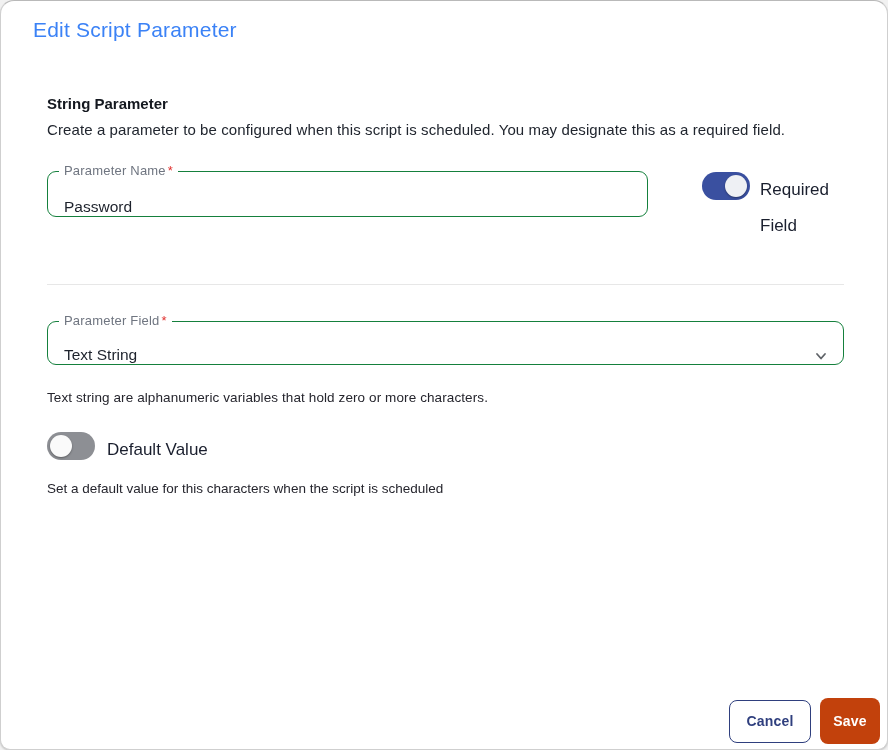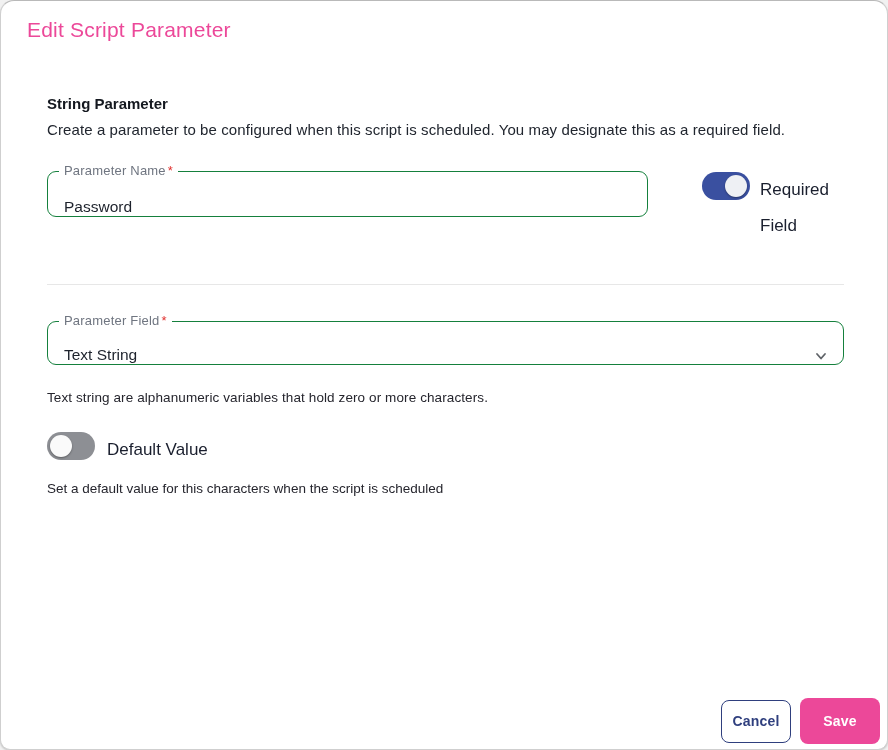--- a/index.html
+++ b/index.html
@@ -12,23 +12,23 @@
     position: relative;
     width: 888px; height: 750px;
     background: #ffffff;
     border: 1px solid #cfcfcf;
     border-top-color: #b9b9b9;
     border-radius: 14px 14px 10px 10px;
     overflow: hidden;
     box-shadow: 0 1px 2px rgba(0,0,0,.18);
   }
   .dialog-title {
-    position: absolute; left: 26px; top: 17px;
+    position: absolute; left: 32px; top: 17px;
     font-size: 21px; font-weight: 500; letter-spacing: .2px;
-    color: #ec4899;
+    color: #3b82f6;
   }
   .content { position: absolute; left: 46px; right: 43px; top: 94px; }
   .section-heading { font-size: 15px; font-weight: 700; color: #14181f; }
   .section-desc { margin-top: 9px; font-size: 15px; color: #21262f; letter-spacing: .1px; }
 
   .row-1 {
     margin-top: 33px;
     display: flex; align-items: flex-start; justify-content: space-between;
   }
   .field {
@@ -89,26 +89,26 @@
     position: absolute; right: 7px; bottom: 5px;
     display: flex; align-items: center; gap: 9px;
   }
   .btn {
     font-family: inherit; font-size: 14px; font-weight: 700;
     border-radius: 8px; cursor: pointer; letter-spacing: .2px;
   }
   .btn-cancel {
     background: #ffffff; color: #2f3f7e;
     border: 1.5px solid #2f3f7e;
-    width: 70px; height: 43px;
+    width: 82px; height: 43px;
   }
   .btn-save {
-    background: #ec4899; color: #ffffff;
+    background: #c2410c; color: #ffffff;
     border: none;
-    width: 80px; height: 46px;
+    width: 60px; height: 46px;
   }
 </style>
 </head>
 <body>
 
 <div class="dialog">
 
   <div class="dialog-title">Edit Script Parameter</div>
 
   <div class="content">

